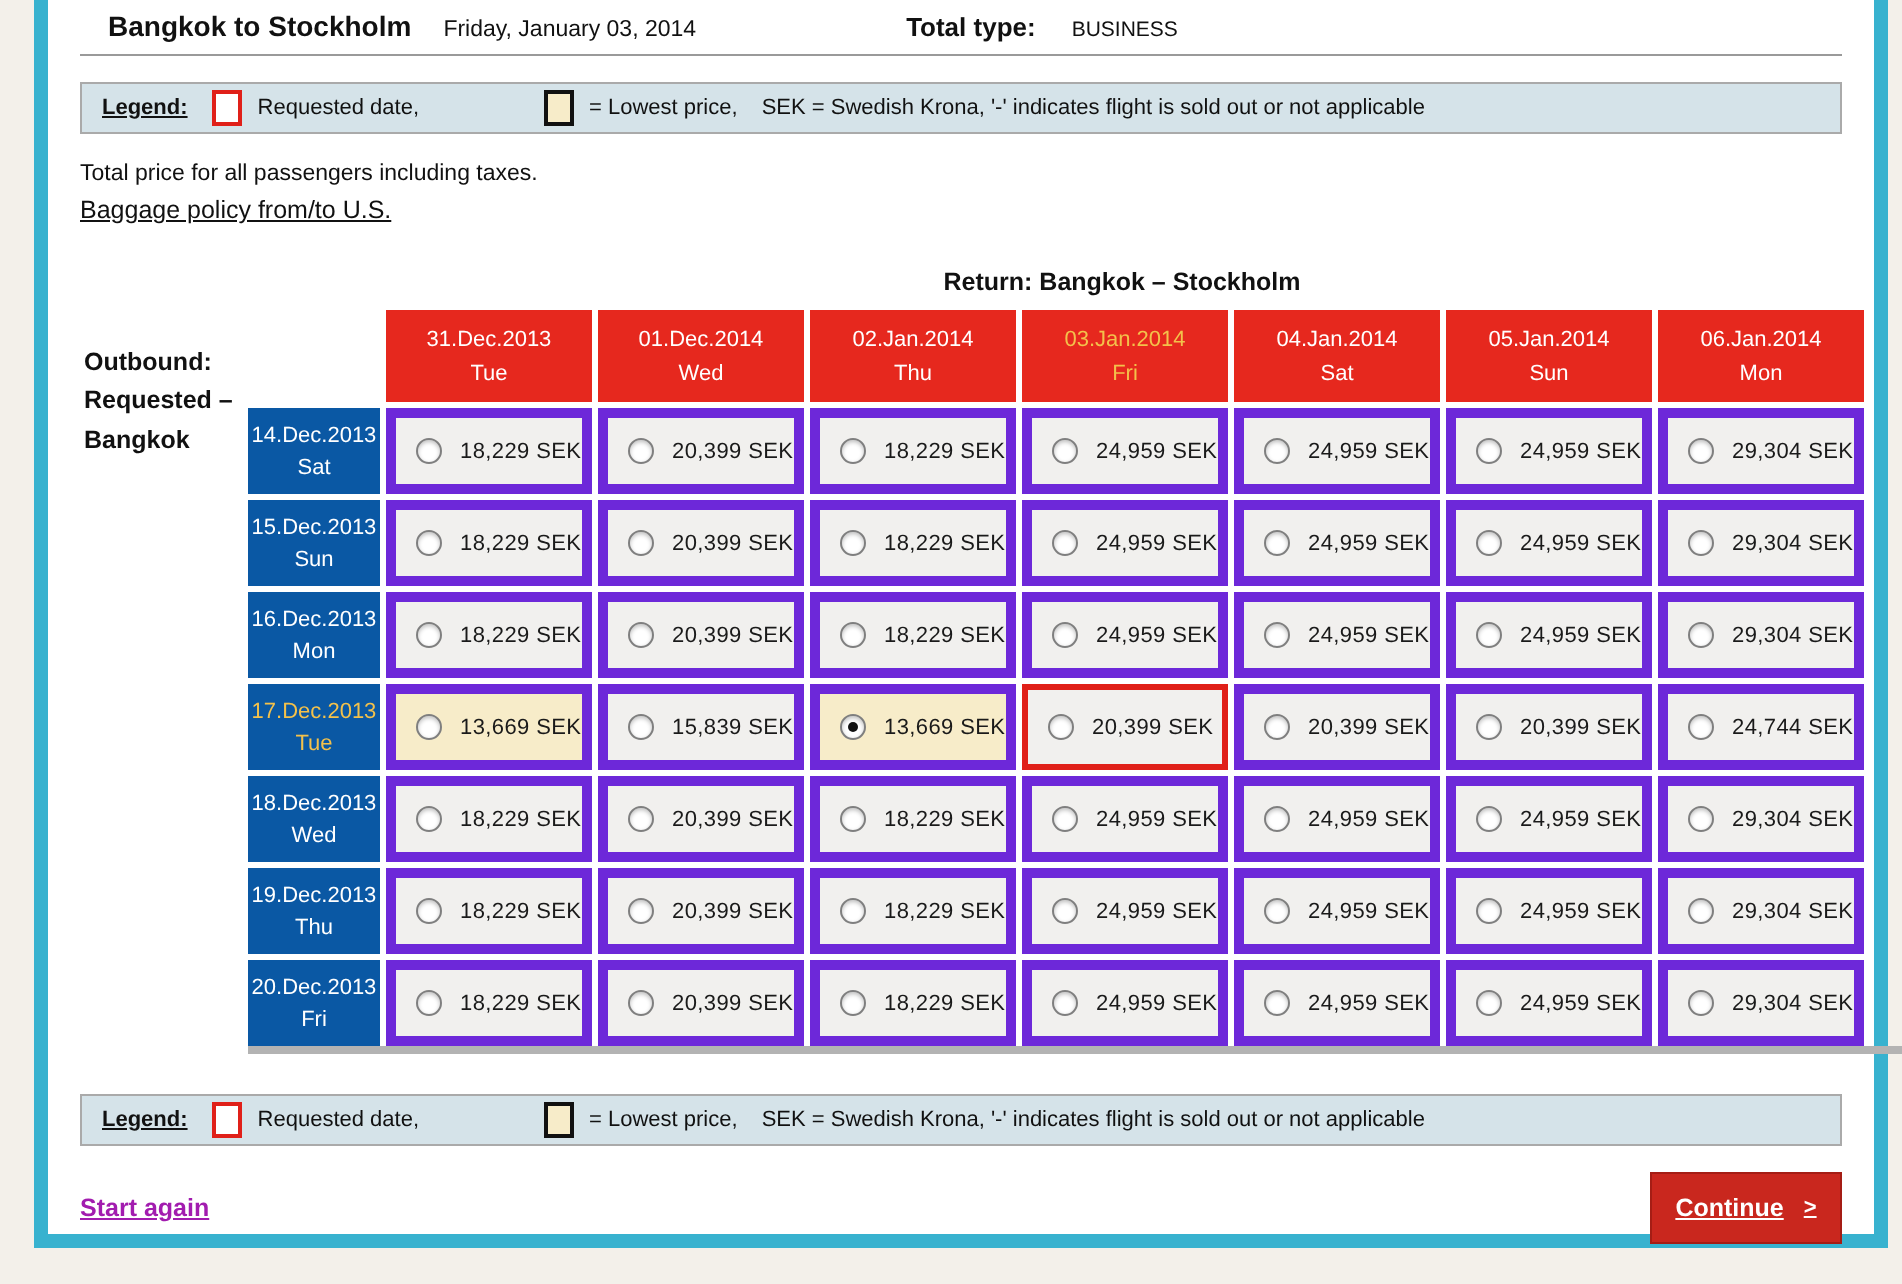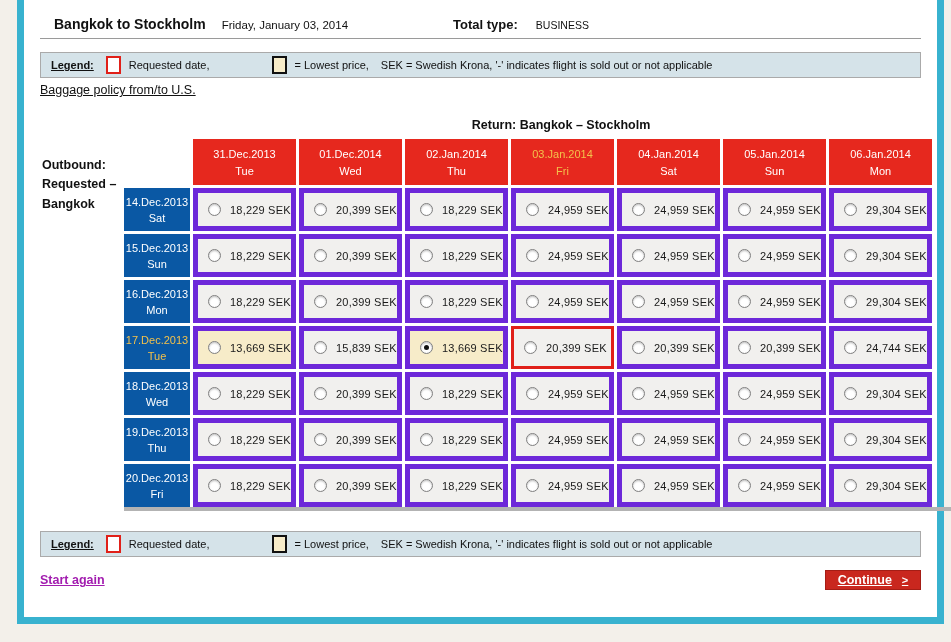--- a/index.html
+++ b/index.html
@@ -11,21 +11,21 @@
     position:relative;
   }
   .frame {
     position:absolute; left:17px; top:0;
     width:927px; height:624px;
     background:#fff;
     border-left:7px solid #38b2cf;
     border-right:7px solid #38b2cf;
     border-bottom:7px solid #38b2cf;
   }
-  .content { padding:11px 16px; position:relative; }
+  .content { padding:0 16px; position:relative; }
 
   
   .titlebar {
     display:flex; align-items:baseline;
     padding:5px 0 6px 14px;
     border-bottom:1px solid #9a9a9a;
   }
   .route { font-weight:bold; font-size:14px; }
   .flight-date { font-size:11.5px; margin-left:16px; }
   .fare-type-label { font-weight:bold; font-size:13px; margin-left:105px; }
@@ -112,21 +112,21 @@
   .footer {
     margin-top:13px;
     display:flex; justify-content:space-between; align-items:center;
   }
   .start-again {
     font-weight:bold; font-size:12.5px; color:#a21caf;
     text-decoration:underline; cursor:pointer;
   }
   .continue-btn {
     background:#c9271e; border:1px solid #a51d15;
-    color:#fff; height:20px; min-width:96px;
+    color:#fff; height:36px; min-width:96px;
     display:flex; align-items:center; justify-content:center; gap:10px;
     cursor:pointer; padding:0 10px;
   }
   .continue-label { font-weight:bold; font-size:12.5px; text-decoration:underline; }
   .continue-arrow { font-size:11px; font-weight:bold; text-decoration:underline; }
 </style>
 </head>
 <body>
 
 <div class="frame">
@@ -141,20 +141,21 @@
 
     <div class="legend">
       <span class="legend-label">Legend:</span>
       <span class="swatch requested-swatch"></span>
       <span>Requested date,</span>
       <span class="swatch lowest-swatch"></span>
       <span>= Lowest price,</span>
       <span class="krona-note">SEK = Swedish Krona, '-' indicates flight is sold out or not applicable</span>
     </div>
 
+    <div class="note-total">Total price for all passengers including taxes.</div>
     <a class="baggage-link">Baggage policy from/to U.S.</a>
 
     <div class="matrix-area">
       <div class="return-title">Return: Bangkok – Stockholm</div>
       <div class="outbound-label">
         <div>Outbound:</div>
         <div>Requested –</div>
         <div>Bangkok</div>
       </div>
       <div class="grid" id="fare-grid">

